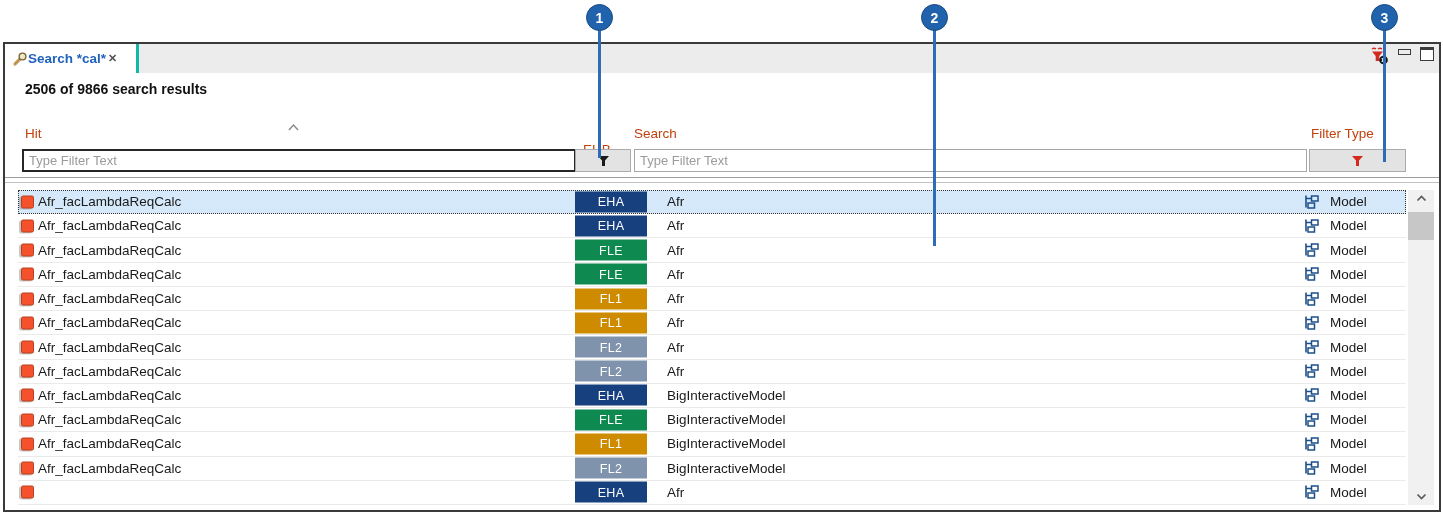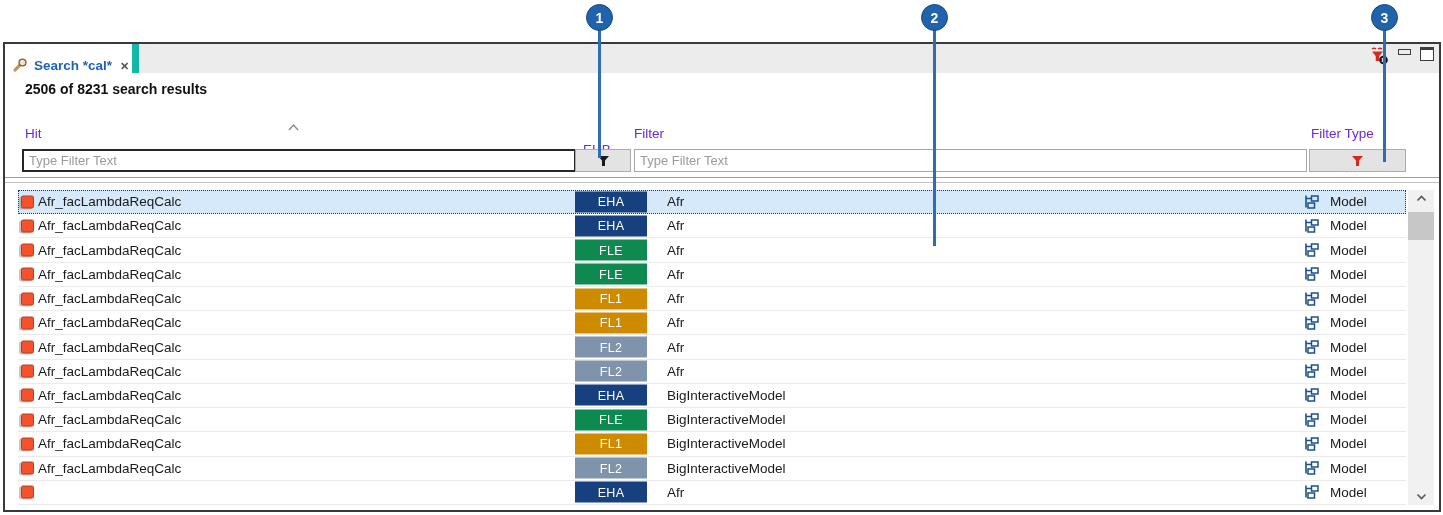--- a/index.html
+++ b/index.html
@@ -10,32 +10,32 @@
   }
   
   .panel{
     position:absolute;left:3px;top:42px;width:1438px;height:470px;
     border:2px solid #3a3a3a;box-sizing:border-box;background:#fff;z-index:1;
   }
   
   .tabbar{position:absolute;left:0;top:0;width:100%;height:29px;background:#ececec;}
   .tab{
     position:absolute;left:0;top:0;height:29px;width:134px;background:#fff;
-    border-right:7px solid #14b8a6;display:flex;align-items:flex-end;gap:6px;
+    border-right:3px solid #14b8a6;display:flex;align-items:center;
     padding-left:7px;box-sizing:border-box;
   }
   .tab-label{color:#1f62bc;font-weight:bold;font-size:13.5px;white-space:nowrap;}
   .tab-close{color:#555;font-size:11px;font-weight:bold;margin-left:2px;cursor:pointer;}
   .tabbar-icons{position:absolute;right:5px;top:3px;display:flex;align-items:flex-start;gap:9px;}
   .icn-min{width:11px;height:4px;border:1px solid #3c3c3c;margin-top:2px;background:#ececec;}
   .icn-max{width:12px;height:10px;border:1px solid #3c3c3c;border-top:3px solid #3c3c3c;background:#fff;}
   
   .summary{position:absolute;left:20px;top:37px;font-size:14px;font-weight:bold;color:#111;}
   
-  .col-head{position:absolute;top:82px;font-size:13.5px;color:#6d28d9;white-space:nowrap;}
+  .col-head{position:absolute;top:82px;font-size:13.5px;color:#c2410c;white-space:nowrap;}
   .h-hit{left:20px;} .h-ehb{left:578px;margin-top:16px;} .h-context{left:629px;} .h-ct{left:1306px;}
   .sort-caret{position:absolute;left:282px;top:74px;width:13px;height:9px;}
   
   .filter-input{
     position:absolute;top:105px;height:23px;box-sizing:border-box;
     font-family:"Liberation Sans",sans-serif;font-size:13px;color:#222;
     padding:0 5px;background:#fff;outline:none;
   }
   .filter-input::placeholder{color:#9b9b9b;opacity:1;}
   .f-hit{left:17px;width:554px;border:2px solid #262626;}
@@ -133,30 +133,30 @@
             <path d="M2 4.5 H13 L9.3 9 V14 H5.7 V9 Z" fill="#d42a1e"></path>
             <circle cx="13.5" cy="13" r="4.3" fill="#111"></circle>
             <path d="M11.8 11.3 L15.2 14.7 M15.2 11.3 L11.8 14.7" stroke="#fff" stroke-width="1.3"></path>
           </svg>
         </span>
         <span class="icn-min"></span>
         <span class="icn-max"></span>
       </div>
     </div>
 
-    <div class="summary">2506 of 8231 search results</div>
+    <div class="summary">2506 of 9866 search results</div>
 
     <div class="col-head h-hit">Hit</div>
     <span class="sort-caret">
       <svg width="13" height="9" viewBox="0 0 13 9">
           <polyline points="2,7 6.5,2 11,7" fill="none" stroke="#8a8a8a" stroke-width="1.4"></polyline>
         </svg>
     </span>
     <div class="col-head h-ehb">EHB</div>
-    <div class="col-head h-context">Filter</div>
+    <div class="col-head h-context">Search</div>
     <div class="col-head h-ct">Filter Type</div>
 
     <input class="filter-input f-hit" type="text" placeholder="Type Filter Text" style="">
     <button class="filter-btn fb-ehb">
       <span style="display:flex;">
         <svg width="13" height="12" viewBox="0 0 13 12">
             <path d="M1 1 H12 L8 5.6 V11 H5 V5.6 Z" fill="#1a1a1a"></path>
           </svg>
       </span>
     </button>

